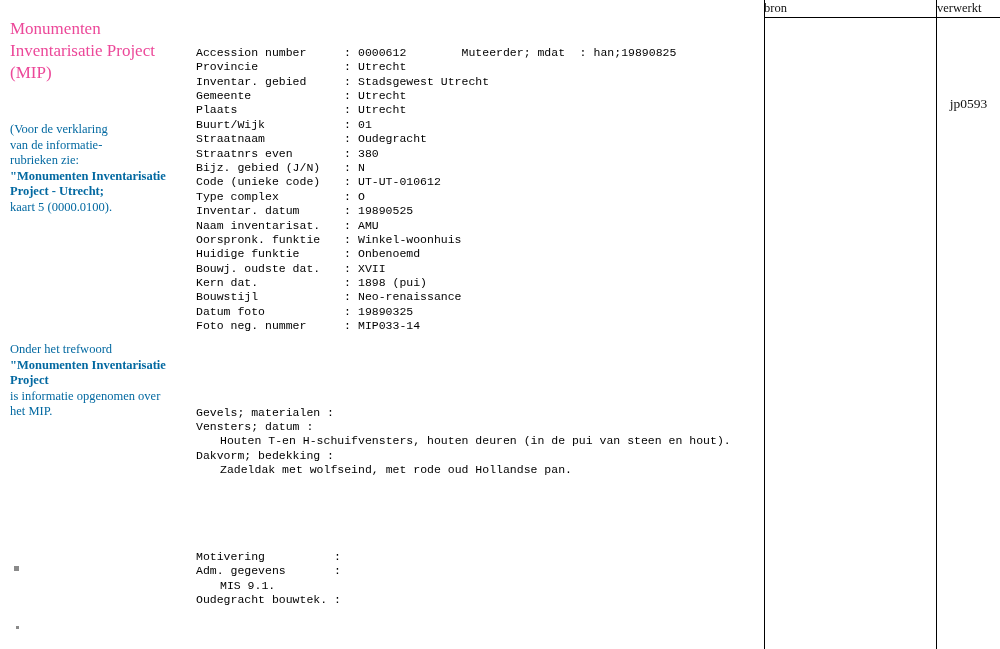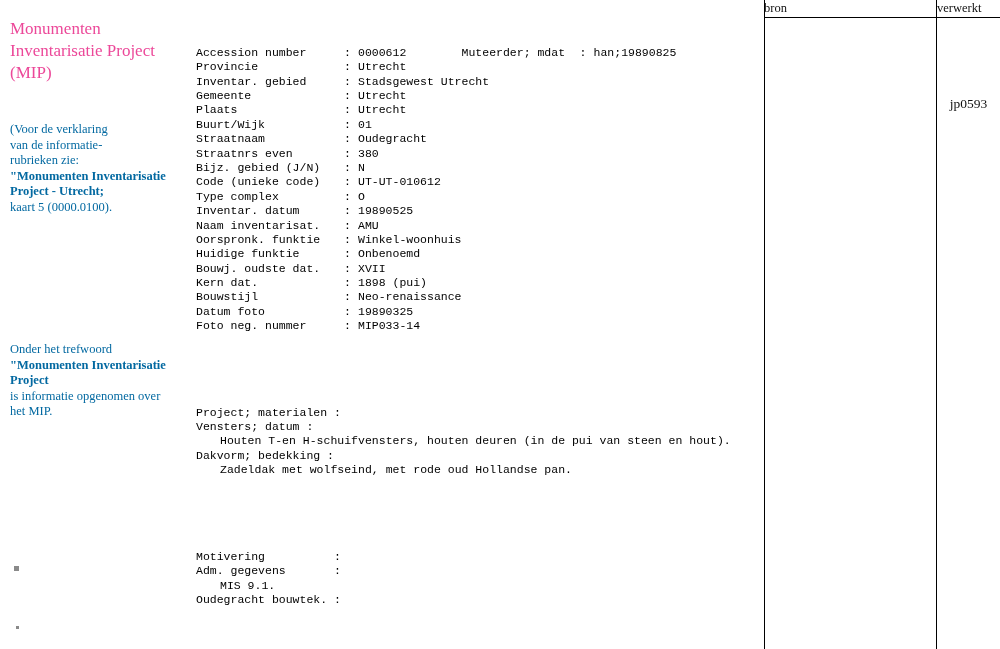--- a/index.html
+++ b/index.html
@@ -148,21 +148,21 @@
     <div id="left-note-3" class="left-block">
       <div>Onder het trefwoord</div>
       <div class="bold">"Monumenten Inventarisatie Project</div>
       <div>is informatie opgenomen over het MIP.</div>
     </div>
   </div>
 
   <div id="record">
     <div id="record-fields"><div class="rec-row"><span class="f-label">Accession number</span><span class="f-colon">:</span><span class="f-value">0000612</span><span>        </span><span class="mut-label">Muteerder; mdat</span><span class="f-colon">:</span><span>han;19890825</span></div><div class="rec-row"><span class="f-label">Provincie</span><span class="f-colon">:</span><span class="f-value">Utrecht</span></div><div class="rec-row"><span class="f-label">Inventar. gebied</span><span class="f-colon">:</span><span class="f-value">Stadsgewest Utrecht</span></div><div class="rec-row"><span class="f-label">Gemeente</span><span class="f-colon">:</span><span class="f-value">Utrecht</span></div><div class="rec-row"><span class="f-label">Plaats</span><span class="f-colon">:</span><span class="f-value">Utrecht</span></div><div class="rec-row"><span class="f-label">Buurt/Wijk</span><span class="f-colon">:</span><span class="f-value">01</span></div><div class="rec-row"><span class="f-label">Straatnaam</span><span class="f-colon">:</span><span class="f-value">Oudegracht</span></div><div class="rec-row"><span class="f-label">Straatnrs even</span><span class="f-colon">:</span><span class="f-value">380</span></div><div class="rec-row"><span class="f-label">Bijz. gebied (J/N)</span><span class="f-colon">:</span><span class="f-value">N</span></div><div class="rec-row"><span class="f-label">Code (unieke code)</span><span class="f-colon">:</span><span class="f-value">UT-UT-010612</span></div><div class="rec-row"><span class="f-label">Type complex</span><span class="f-colon">:</span><span class="f-value">O</span></div><div class="rec-row"><span class="f-label">Inventar. datum</span><span class="f-colon">:</span><span class="f-value">19890525</span></div><div class="rec-row"><span class="f-label">Naam inventarisat.</span><span class="f-colon">:</span><span class="f-value">AMU</span></div><div class="rec-row"><span class="f-label">Oorspronk. funktie</span><span class="f-colon">:</span><span class="f-value">Winkel-woonhuis</span></div><div class="rec-row"><span class="f-label">Huidige funktie</span><span class="f-colon">:</span><span class="f-value">Onbenoemd</span></div><div class="rec-row"><span class="f-label">Bouwj. oudste dat.</span><span class="f-colon">:</span><span class="f-value">XVII</span></div><div class="rec-row"><span class="f-label">Kern dat.</span><span class="f-colon">:</span><span class="f-value">1898 (pui)</span></div><div class="rec-row"><span class="f-label">Bouwstijl</span><span class="f-colon">:</span><span class="f-value">Neo-renaissance</span></div><div class="rec-row"><span class="f-label">Datum foto</span><span class="f-colon">:</span><span class="f-value">19890325</span></div><div class="rec-row"><span class="f-label">Foto neg. nummer</span><span class="f-colon">:</span><span class="f-value">MIP033-14</span></div></div>
     <div class="gap"></div>
-    <div id="record-sections"><div class="sect-head">Project; materialen :</div><div class="sect-head">Vensters; datum :</div><div class="sect-body">Houten T-en H-schuifvensters, houten deuren (in de pui van steen en hout).</div><div class="sect-head">Dakvorm; bedekking :</div><div class="sect-body">Zadeldak met wolfseind, met rode oud Hollandse pan.</div></div>
+    <div id="record-sections"><div class="sect-head">Gevels; materialen :</div><div class="sect-head">Vensters; datum :</div><div class="sect-body">Houten T-en H-schuifvensters, houten deuren (in de pui van steen en hout).</div><div class="sect-head">Dakvorm; bedekking :</div><div class="sect-body">Zadeldak met wolfseind, met rode oud Hollandse pan.</div></div>
     <div class="gap"></div>
     <div id="record-sections2"><div class="sect-head">Motivering          :</div><div class="sect-head">Adm. gegevens       :</div><div class="sect-body">MIS 9.1.</div><div class="sect-head">Oudegracht bouwtek. :</div></div>
   </div>
 
   <div id="right-table">
     <div class="vrule" id="vrule-1"></div>
     <div class="vrule" id="vrule-2"></div>
     <div class="hrule" id="hrule-header"></div>
 
     <div class="col-head" id="head-bron">bron</div>

